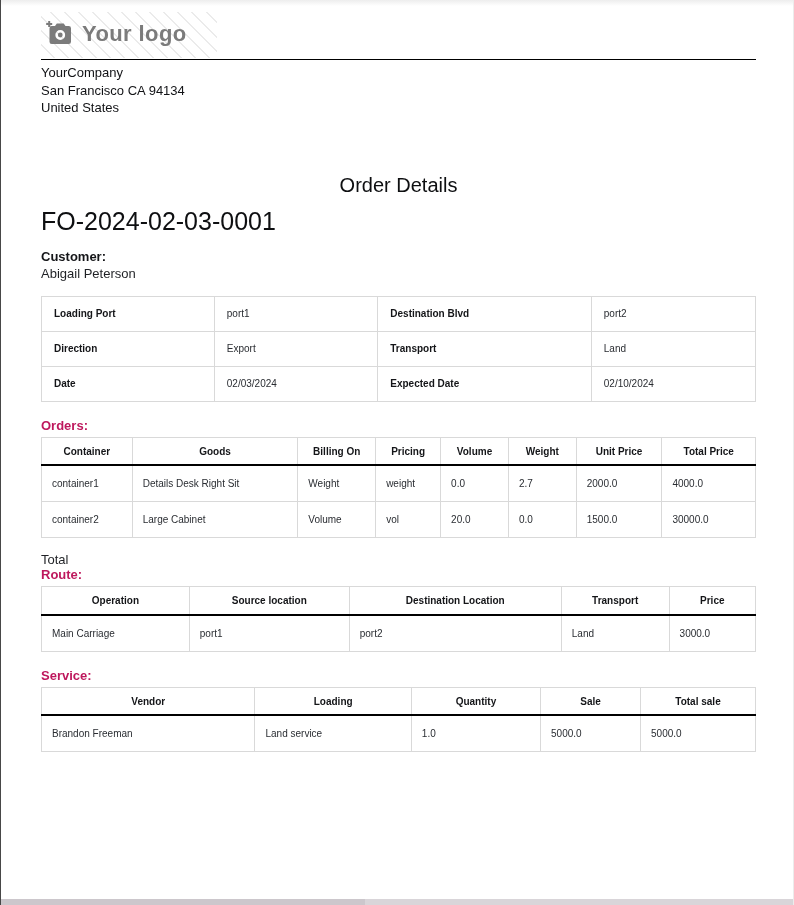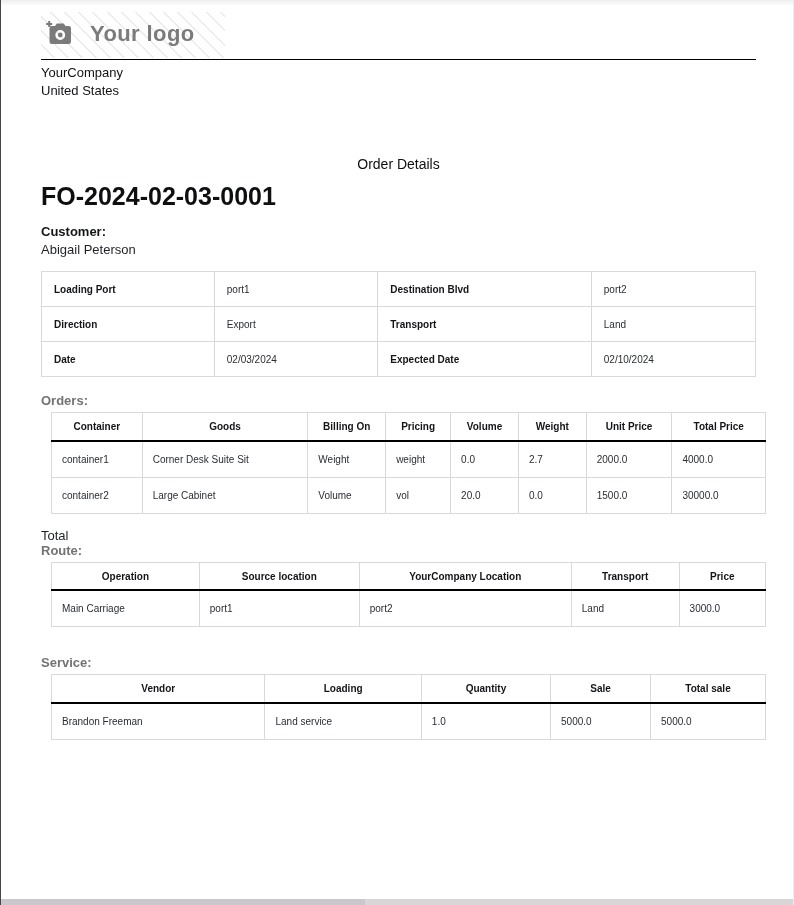--- a/index.html
+++ b/index.html
@@ -21,63 +21,63 @@
     position: absolute; top: 0; left: 0; right: 0; height: 6px;
     background: linear-gradient(#ededed, rgba(255,255,255,0));
     pointer-events: none;
   }
   .content {
     position: absolute; left: 40px; top: 0; width: 715px;
   }
 
   
   .logo-wrap {
-    display: inline-flex; align-items: center; gap: 19px;
+    display: inline-flex; align-items: center; gap: 11px;
     margin-top: 12px;
     padding: 9px 30px 11px 3px;
     background: repeating-linear-gradient(45deg,
       rgba(0,0,0,0) 0px, rgba(0,0,0,0) 8.5px,
       #ebebeb 8.5px, #ebebeb 10px);
   }
   .logo-icon { width: 27px; height: 26px; flex: 0 0 auto; }
   .logo-text {
     font-size: 22px; font-weight: bold; color: #7b7b7b; letter-spacing: 0.4px;
     white-space: nowrap;
   }
   .header-rule { border-bottom: 1.5px solid #000; margin-top: 1px; }
 
   .address { margin-top: 4px; font-size: 13px; line-height: 17.6px; color: #121316; }
 
   .doc-title {
     margin: 57px 0 0; text-align: center;
-    font-size: 14px; font-weight: 400; color: #0e0f11;
-  }
-  .doc-ref { margin: 10px 0 0; font-size: 25px; font-weight: 700; color: #0e0f11; }
+    font-size: 20px; font-weight: 400; color: #0e0f11;
+  }
+  .doc-ref { margin: 10px 0 0; font-size: 25px; font-weight: 400; color: #0e0f11; }
 
   .customer { margin-top: 12px; font-size: 13px; line-height: 17.6px; }
   .bold { font-weight: bold; color: #141518; }
 
   table { width: 100%; border-collapse: collapse; table-layout: fixed; font-size: 10px; color: #2a2d32; }
   td, th { border: 1px solid #d9d9d9; overflow: hidden; white-space: nowrap; }
 
   .info-table { margin-top: 13px; }
   .info-table td { height: 35px; padding: 0 12px; vertical-align: middle; }
 
-  .section-label { margin: 16px 0 0; font-size: 13px; font-weight: bold; color: #737373; }
+  .section-label { margin: 16px 0 0; font-size: 13px; font-weight: bold; color: #be185d; }
   .total-line { margin: 14px 0 0; font-size: 13px; font-weight: 400; }
 
-  .data-table { margin-top: 4px; margin-left: 10px; }
+  .data-table { margin-top: 4px; }
   .data-table th {
     font-weight: bold; text-align: center; color: #141518;
     padding: 5px 4px; height: 28px;
     border-bottom: 2px solid #000;
   }
   .data-table td { height: 35px; padding: 12px 10px; vertical-align: middle; }
 
-  .service-gap { margin-top: 28px; }
+  .service-gap { margin-top: 16px; }
 
   
   .bottom-bar {
     position: absolute; left: 0; right: 0; bottom: 0; height: 6px;
     background: #d9d5d9;
   }
   .bottom-bar .thumb {
     position: absolute; left: 0; top: 0; bottom: 0; width: 46%;
     background: #ccc7cc;
   }
@@ -97,20 +97,21 @@
           <path fill="#7b7b7b" fill-rule="evenodd" clip-rule="evenodd" d="M11 5l1.8-2.4h6.9L21.5 5h3.2A2.3 2.3 0 0 1 27 7.3v13.4a2.3 2.3 0 0 1-2.3 2.3H7.8a2.3 2.3 0 0 1-2.3-2.3V7.3A2.3 2.3 0 0 1 7.8 5H11zm5.25 13.9a4.9 4.9 0 1 0 0-9.8 4.9 4.9 0 0 0 0 9.8z"></path>
           <circle fill="#7b7b7b" cx="16.25" cy="14" r="2.4"></circle>
         </svg>
         <span class="logo-text">Your logo</span>
       </div>
       <div class="header-rule"></div>
     </div>
 
     <div class="address">
       <div>YourCompany</div>
+      <div>San Francisco CA 94134</div>
       <div>United States</div>
     </div>
 
     <div class="doc-title">Order Details</div>
     <div class="doc-ref">FO-2024-02-03-0001</div>
 
     <div class="customer">
       <div class="bold">Customer:</div>
       <div>Abigail Peterson</div>
     </div>
@@ -164,21 +165,21 @@
           <th>Pricing</th>
           <th>Volume</th>
           <th>Weight</th>
           <th>Unit Price</th>
           <th>Total Price</th>
         </tr>
       </thead>
       <tbody>
         <tr>
           <td>container1</td>
-          <td>Corner Desk Suite Sit</td>
+          <td>Details Desk Right Sit</td>
           <td>Weight</td>
           <td>weight</td>
           <td>0.0</td>
           <td>2.7</td>
           <td>2000.0</td>
           <td>4000.0</td>
         </tr>
         <tr>
           <td>container2</td>
           <td>Large Cabinet</td>
@@ -199,21 +200,21 @@
         <col style="width:20.7%">
           <col style="width:22.4%">
           <col style="width:29.7%">
           <col style="width:15.1%">
           <col style="width:12.1%">
       </colgroup>
       <thead>
         <tr>
           <th>Operation</th>
           <th>Source location</th>
-          <th>YourCompany Location</th>
+          <th>Destination Location</th>
           <th>Transport</th>
           <th>Price</th>
         </tr>
       </thead>
       <tbody>
         <tr>
           <td>Main Carriage</td>
           <td>port1</td>
           <td>port2</td>
           <td>Land</td>

